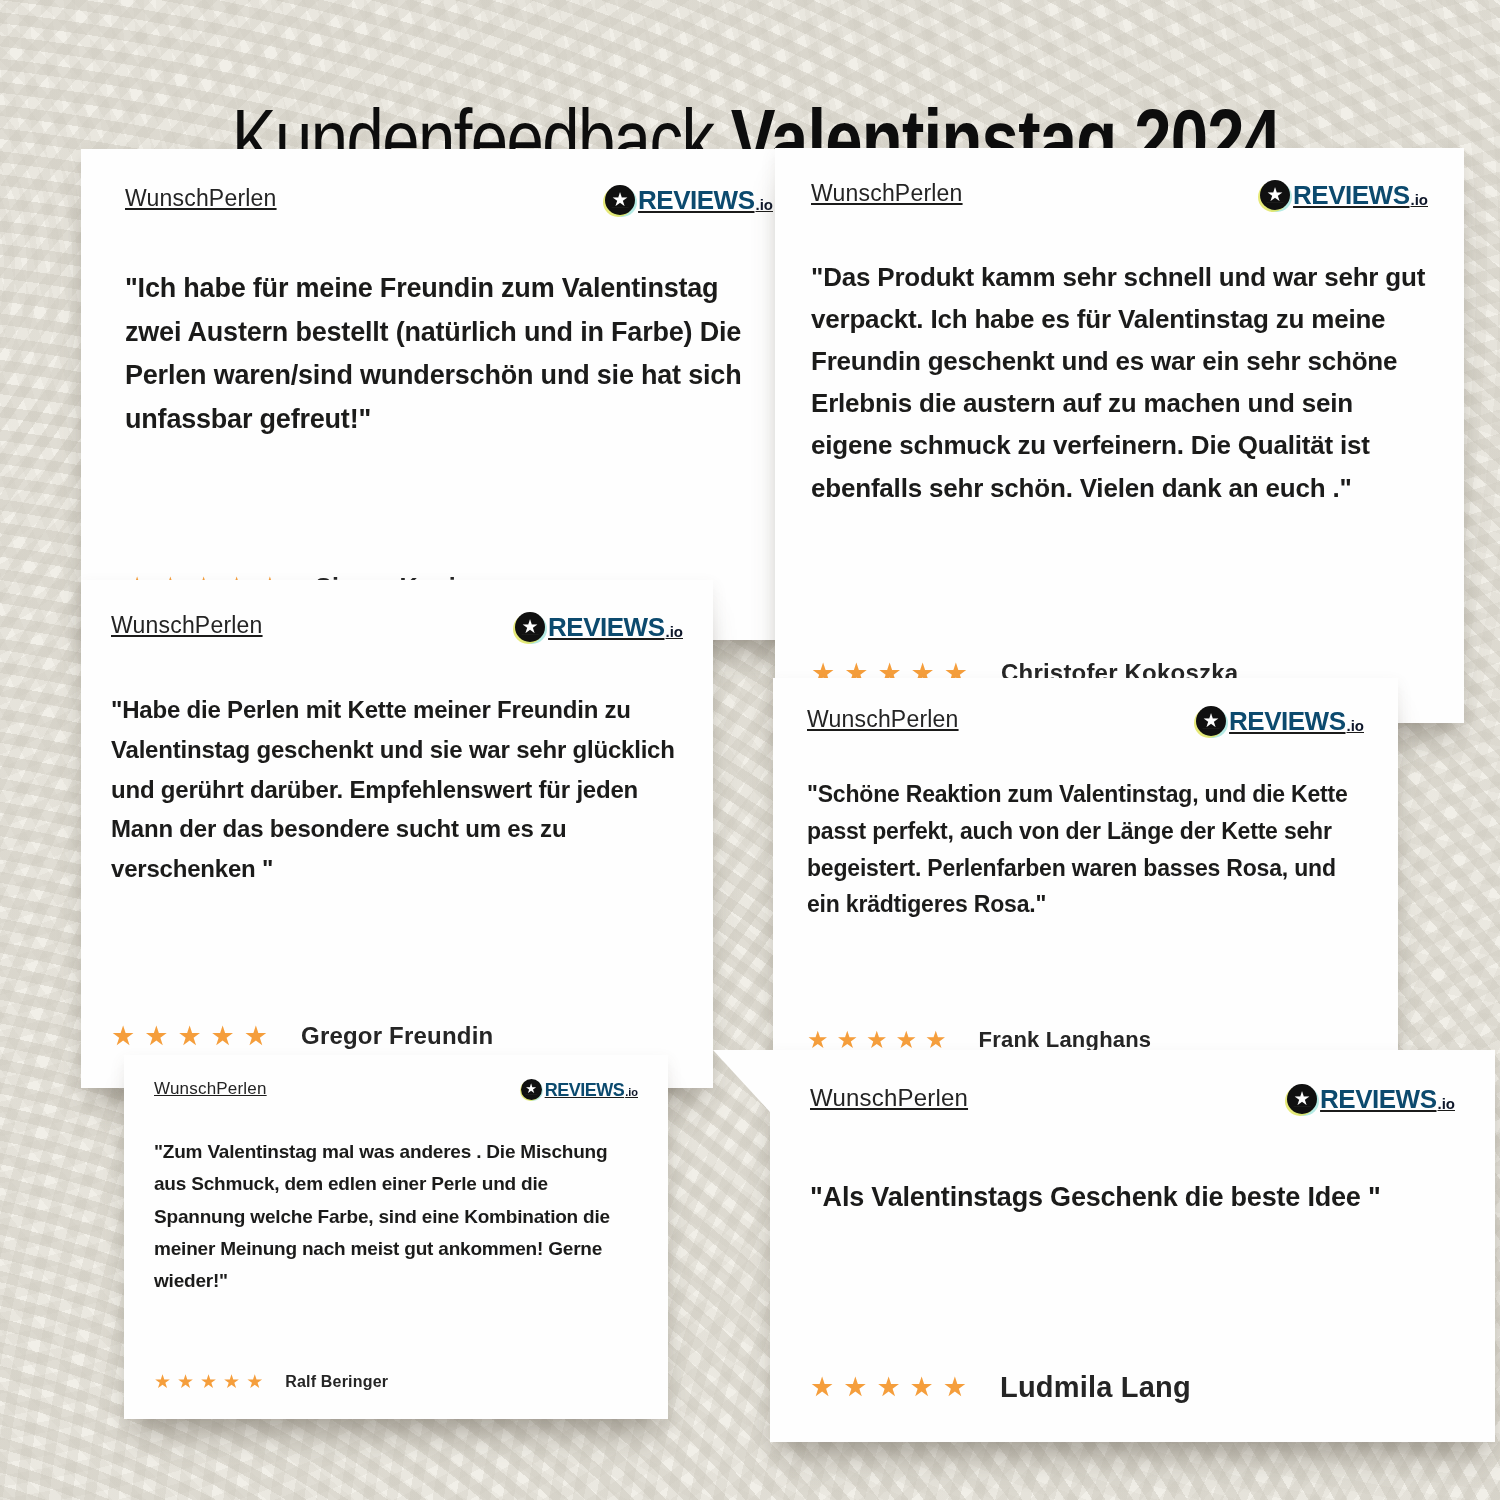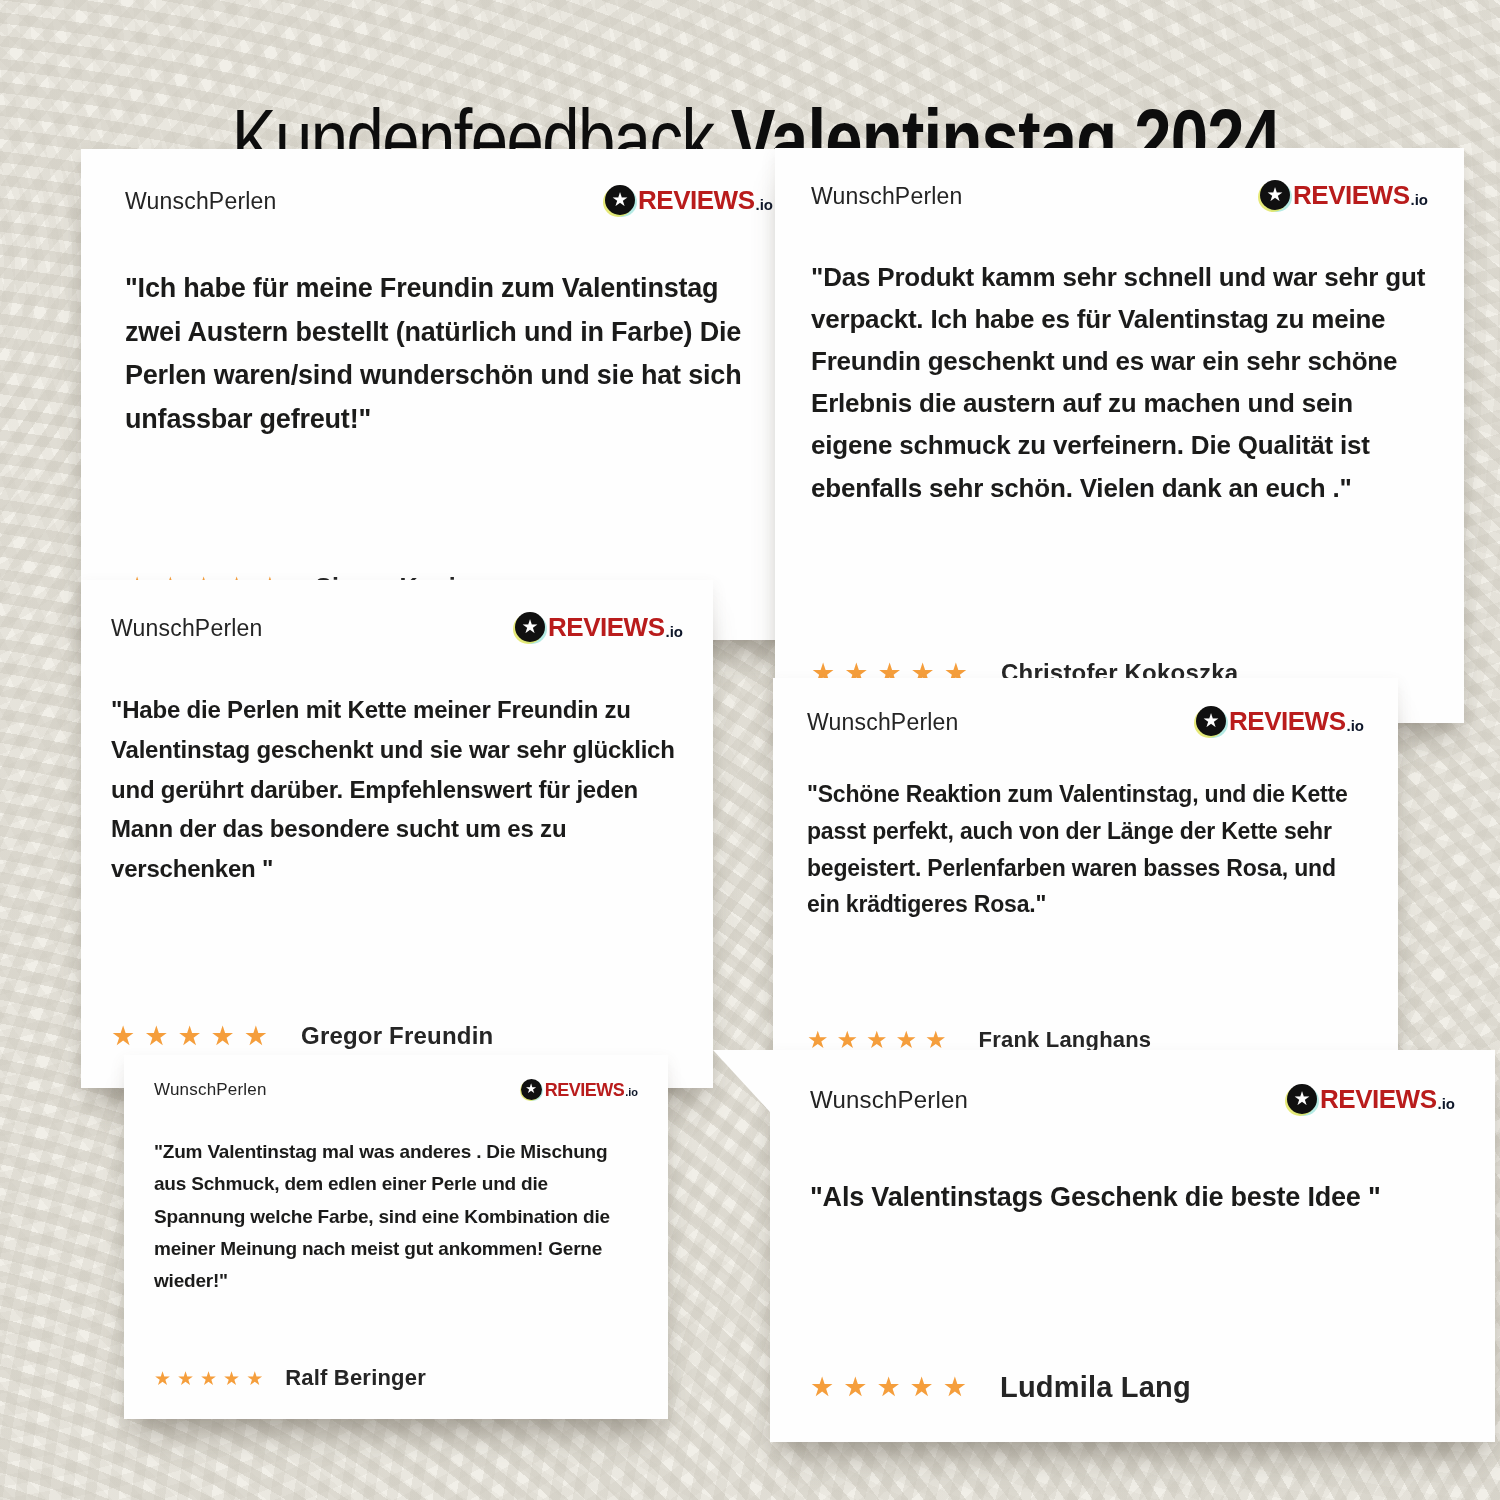--- a/index.html
+++ b/index.html
@@ -16,34 +16,34 @@
 
   
   .title{position:absolute;top:36px;left:0;right:0;text-align:center;
          font-size:86px;line-height:1.06;font-weight:400;color:#0d0d0d;letter-spacing:-2px;white-space:nowrap;margin-left:12px;}
   .title-inner{display:inline-block;transform:scaleX(.78);transform-origin:center;}
   .title .bold{font-weight:700;letter-spacing:-1px;}
 
   
   .card{position:absolute;background:#fefefe;display:flex;flex-direction:column;
         box-shadow:0 26px 30px -12px rgba(99,93,80,.45), 0 6px 14px rgba(99,93,80,.10);}
-  .card-header{display:flex;justify-content:space-between;align-items:flex-end;}
+  .card-header{display:flex;justify-content:space-between;align-items:flex-start;text-decoration:underline;}
   .brand{font-size:23px;color:#242424;letter-spacing:.2px;}
   .review-text{margin:0;font-weight:700;color:#1b1b1a;letter-spacing:-.2px;}
   .card-footer{margin-top:auto;display:flex;align-items:center;gap:24px;}
   .stars{color:#F59E3C;font-size:27px;letter-spacing:9px;line-height:1;white-space:nowrap;}
   .name{font-weight:700;color:#252525;letter-spacing:.2px;}
 
   
   .rlogo{display:inline-flex;align-items:center;line-height:1;}
   .rdisc{width:30px;height:30px;border-radius:50%;background:#101010;flex:0 0 auto;
          display:inline-flex;align-items:center;justify-content:center;margin-right:3px;
          box-shadow:-2px 2px 0 0 rgba(224,228,88,.8), 2px 2px 0 0 rgba(118,216,205,.55);}
   .rstar{color:#ffffff;font-size:19px;line-height:1;transform:translateY(-1px);}
-  .rword{font-weight:700;color:#b91c1c;font-size:26px;letter-spacing:-.5px;}
+  .rword{font-weight:700;color:#0c4a6e;font-size:26px;letter-spacing:-.5px;}
   .rtld{font-weight:700;color:#0f172a;font-size:15px;align-self:flex-end;margin:0 0 3px 1px;}
 
   
   .tail-right{position:absolute;left:100%;top:191px;width:42px;height:96px;background:#fefefe;
               clip-path:polygon(0 0,100% 50%,0 100%);}
   .tail-topleft{position:absolute;right:100%;top:0;width:57px;height:62px;background:#fefefe;
                 clip-path:polygon(0 0,100% 0,100% 100%);}
 
   
   .c1{left:81px; top:149px; width:648px;height:417px;padding:36px 44px 38px;}
@@ -58,21 +58,21 @@
   .c3 .review-text{font-size:24px;line-height:1.66;margin-top:48px;}
   .c3 .name{font-size:24px;}
 
   .c4{left:773px;top:678px; width:557px;height:347px;padding:28px 34px 32px;}
   .c4 .review-text{font-size:23px;line-height:1.6;margin-top:40px;}
   .c4 .name{font-size:22px;}
   .c4 .stars{font-size:24px;letter-spacing:8px;}
 
   .c5{left:124px;top:1055px;width:484px;height:312px;padding:24px 30px 28px;}
   .c5 .review-text{font-size:19px;line-height:1.7;margin-top:36px;}
-  .c5 .name{font-size:22px;}
+  .c5 .name{font-size:16px;}
   .c5 .stars{font-size:19px;letter-spacing:6px;}
   .c5 .brand{font-size:17px;}
   .c5 .card-footer{gap:16px;}
   .c5 .rdisc{width:21px;height:21px;box-shadow:-1px 1px 0 0 rgba(224,228,88,.8),1px 1px 0 0 rgba(118,216,205,.55);}
   .c5 .rstar{font-size:13px;}
   .c5 .rword{font-size:18px;}
   .c5 .rtld{font-size:11px;margin-bottom:2px;}
 
   .c6{left:770px;top:1050px;width:645px;height:320px;padding:34px 40px 38px;}
   .c6 .review-text{font-size:27px;line-height:1.62;margin-top:62px;}

